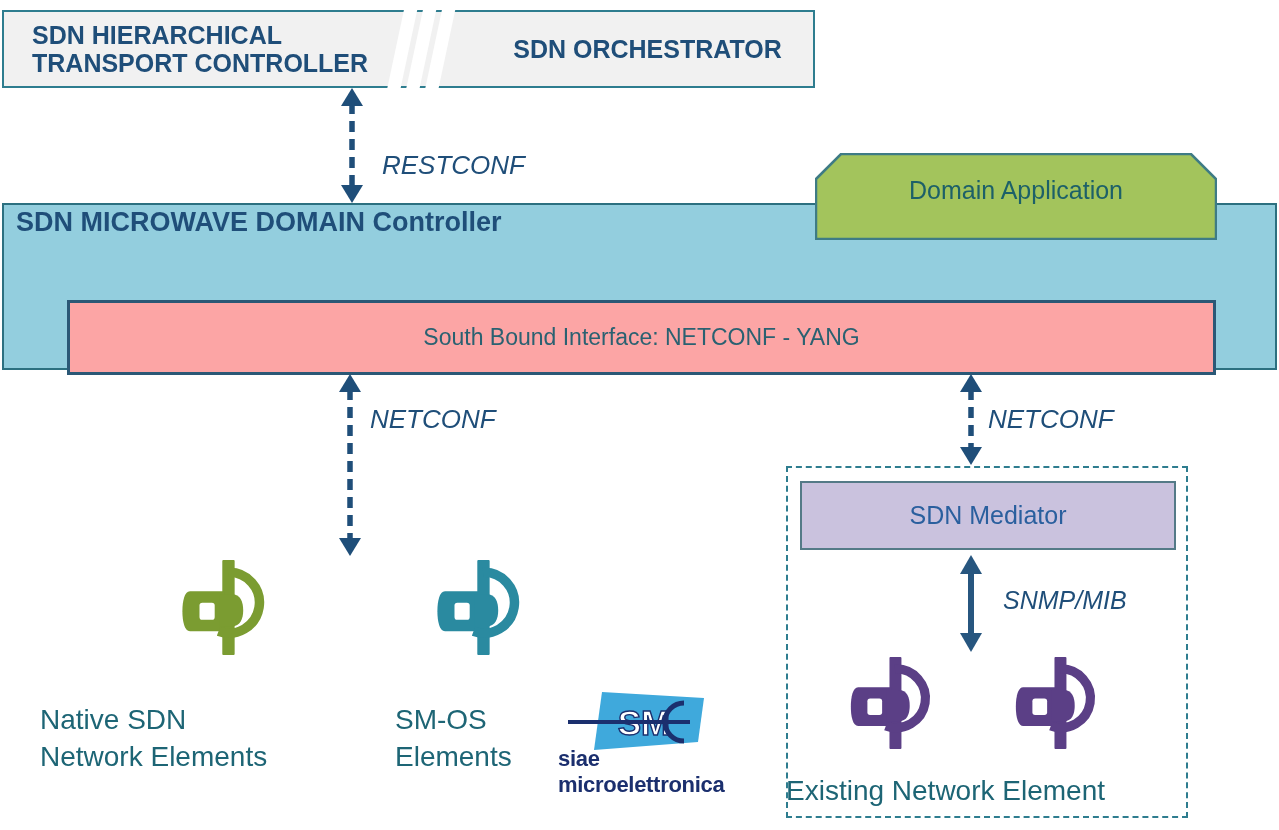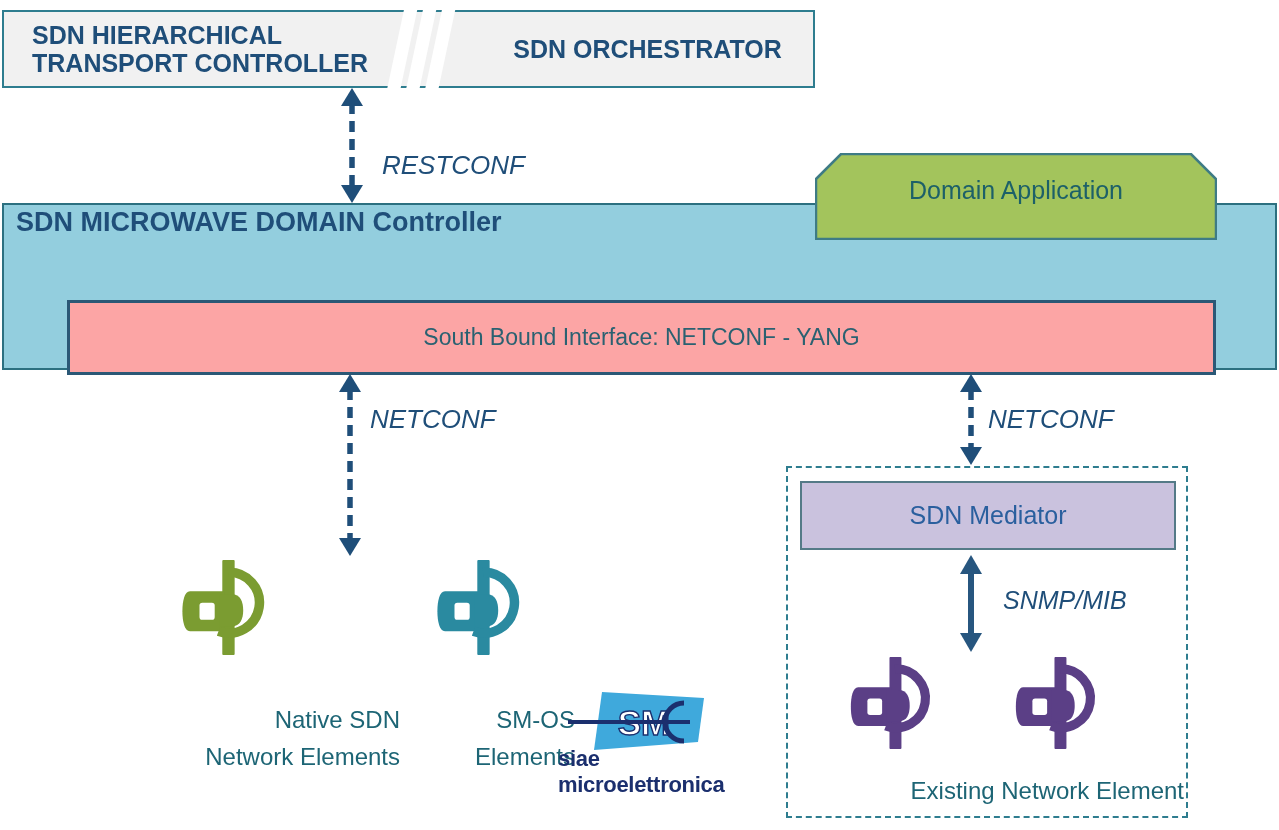--- a/index.html
+++ b/index.html
@@ -62,21 +62,21 @@
   }
   .mediator-box{
     left:800px;top:481px;width:372px;height:65px;
     background:#cac2de;border:2px solid #547a87;
     display:flex;align-items:center;justify-content:center;z-index:2;text-align:right;
   }
   .mediator-label{font-size:25px;color:#2a5f9e;}
 
   
   .ne-label{
-    font-size:24px;color:#1d6575;text-align:right;line-height:37px;z-index:2;
+    font-size:28px;color:#1d6575;text-align:left;line-height:37px;z-index:2;
   }
   .brand-name{
     font-size:22px;font-weight:bold;color:#1b2f6e;letter-spacing:-0.3px;
     text-align:left;z-index:2;
   }
 
   .icon{z-index:2;}
   .icon-green{color:#7b9c31;}
   .icon-teal{color:#2a8aa0;}
   .icon-purple{color:#5b3f86;}

